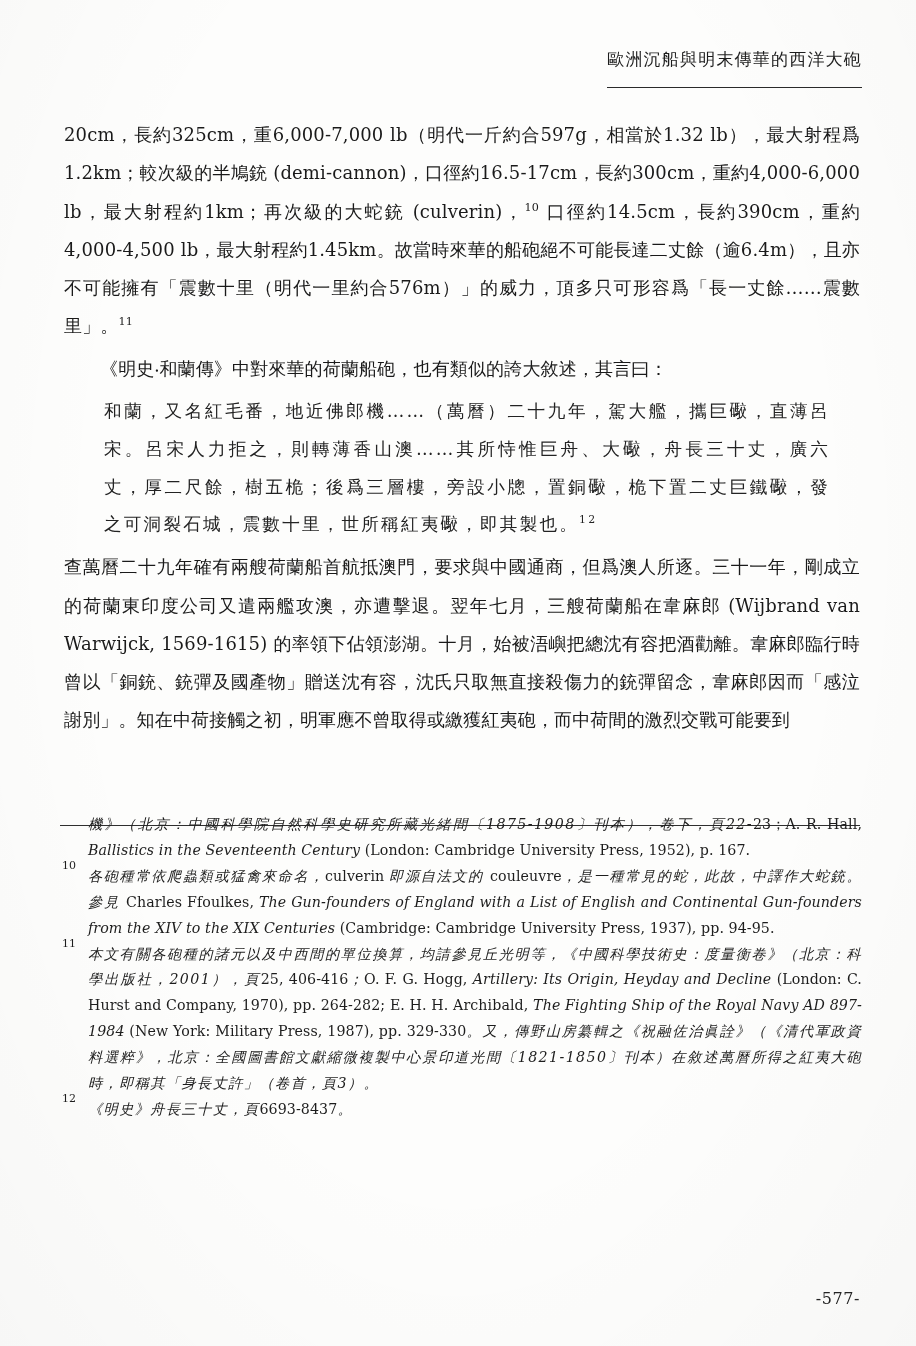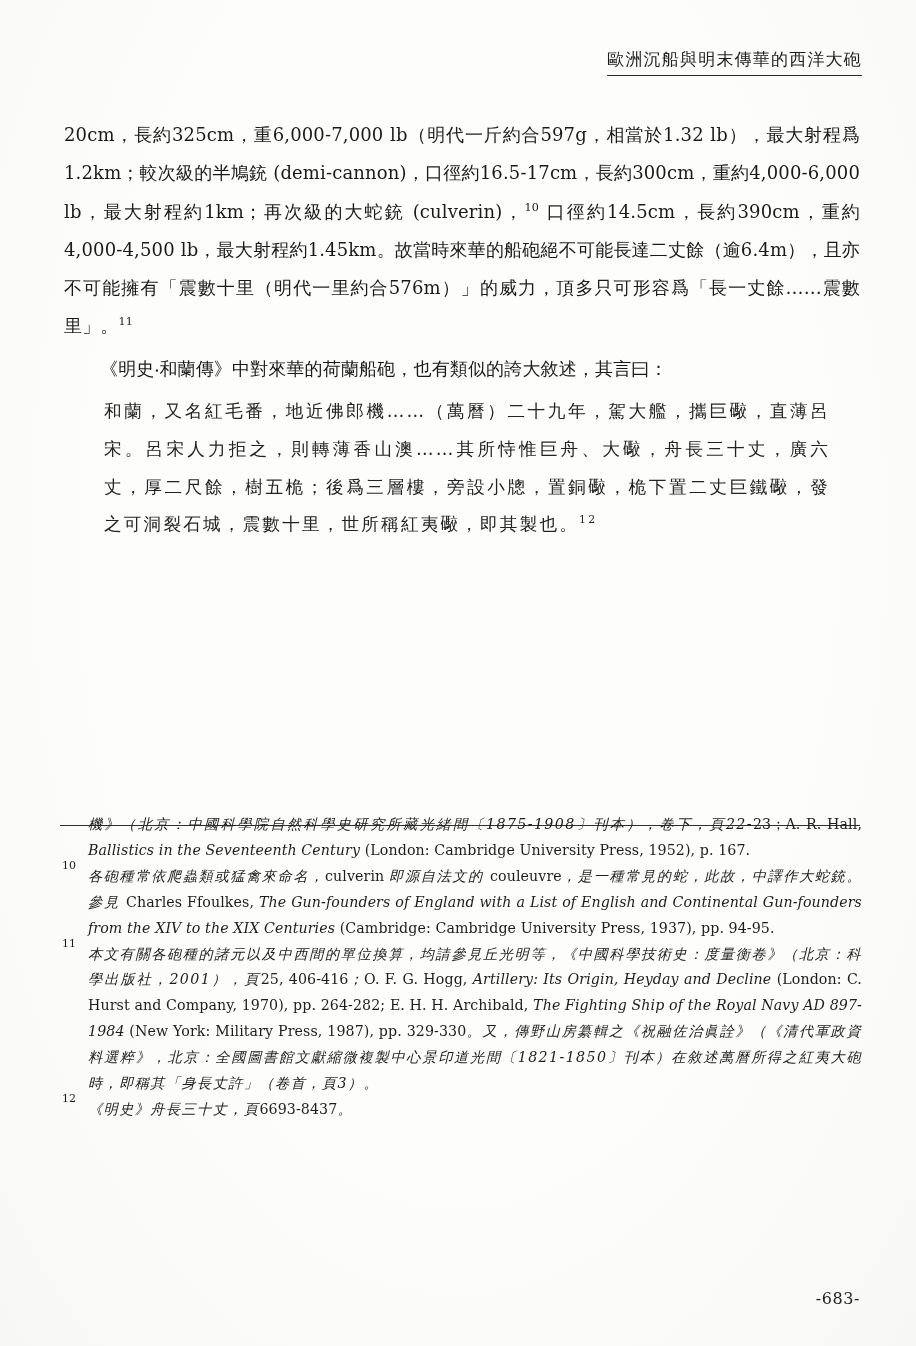--- a/index.html
+++ b/index.html
@@ -34,21 +34,21 @@
 
   
   .runhead {
     position: absolute;
     top: 48px;
     right: 54px;
     font-family: "DejaVu Serif", serif;
     font-size: 17px;
     letter-spacing: 1.2px;
     color: #1d1d1d;
-    padding-bottom: 4px;
+    padding-bottom: 16px;
     border-bottom: 1.3px solid #2a2a2a;
     white-space: nowrap;
   }
 
   
   .body-block {
     position: absolute;
     left: 60px;
     right: 52px;
     top: 112px;
@@ -152,27 +152,28 @@
   <div class="runhead">歐洲沉船與明末傳華的西洋大砲</div>
 
   <div class="body-block">
 
     <p class="para"><span>20cm，長約325cm，重6,000-7,000 lb（明代一斤約合597g，相當於1.32 lb），最大射程爲1.2km；較次級的半鳩銃 (demi-cannon)，口徑約16.5-17cm，長約300cm，重約4,000-6,000 lb，最大射程約1km；再次級的大蛇銃 (culverin)，</span><span class="sup">10</span><span> 口徑約14.5cm，長約390cm，重約4,000-4,500 lb，最大射程約1.45km。故當時來華的船砲絕不可能長達二丈餘（逾6.4m），且亦不可能擁有「震數十里（明代一里約合576m）」的威力，頂多只可形容爲「長一丈餘……震數里」。</span><span class="sup">11</span></p>
 
     <p class="para indent"><span>《明史‧和蘭傳》中對來華的荷蘭船砲，也有類似的誇大敘述，其言曰：</span></p>
 
     <p class="quote"><span>和蘭，又名紅毛番，地近佛郎機……（萬曆）二十九年，駕大艦，攜巨礮，直薄呂宋。呂宋人力拒之，則轉薄香山澳……其所恃惟巨舟、大礮，舟長三十丈，廣六丈，厚二尺餘，樹五桅；後爲三層樓，旁設小牕，置銅礮，桅下置二丈巨鐵礮，發之可洞裂石城，震數十里，世所稱紅夷礮，即其製也。</span><span class="sup">12</span></p>
 
+    <p class="para"><span>查萬曆二十九年確有兩艘荷蘭船首航抵澳門，要求與中國通商，但爲澳人所逐。三十一年，剛成立的荷蘭東印度公司又遣兩艦攻澳，亦遭擊退。翌年七月，三艘荷蘭船在韋麻郎 (Wijbrand van Warwijck, 1569-1615) 的率領下佔領澎湖。十月，始被浯嶼把總沈有容把酒勸離。韋麻郎臨行時曾以「銅銃、銃彈及國產物」贈送沈有容，沈氏只取無直接殺傷力的銃彈留念，韋麻郎因而「感泣謝別」。知在中荷接觸之初，明軍應不曾取得或繳獲紅夷砲，而中荷間的激烈交戰可能要到</span></p>
 
   </div>
 
   <div class="fn-rule"></div>
 
   <div class="footnotes">
     <p class="fn cont"><span class="cjk">機》（北京：中國科學院自然科學史研究所藏光緒間〔1875-1908〕刊本），卷下，頁22-</span><span>23；A. R. Hall, </span><span class="it">Ballistics in the Seventeenth Century</span><span> (London: Cambridge University Press, 1952), p. 167.</span></p>
     <p class="fn"><span class="fn-num">10</span><span class="cjk">各砲種常依爬蟲類或猛禽來命名，</span><span>culverin </span><span class="cjk">即源自法文的 </span><span>couleuvre</span><span class="cjk">，是一種常見的蛇，此故，中譯作大蛇銃。參見 </span><span>Charles Ffoulkes, </span><span class="it">The Gun-founders of England with a List of English and Continental Gun-founders from the XIV to the XIX Centuries</span><span> (Cambridge: Cambridge University Press, 1937), pp. 94-95.</span></p>
     <p class="fn"><span class="fn-num">11</span><span class="cjk">本文有關各砲種的諸元以及中西間的單位換算，均請參見丘光明等，《中國科學技術史：度量衡卷》（北京：科學出版社，2001），頁</span><span>25, 406-416</span><span class="cjk">；</span><span>O. F. G. Hogg, </span><span class="it">Artillery: Its Origin, Heyday and Decline</span><span> (London: C. Hurst and Company, 1970), pp. 264-282; E. H. H. Archibald, </span><span class="it">The Fighting Ship of the Royal Navy AD 897-1984</span><span> (New York: Military Press, 1987), pp. 329-330</span><span class="cjk">。又，傳野山房纂輯之《祝融佐治眞詮》（《清代軍政資料選粹》，北京：全國圖書館文獻縮微複製中心景印道光間〔1821-1850〕刊本）在敘述萬曆所得之紅夷大砲時，即稱其「身長丈許」（卷首，頁3）。</span></p>
     <p class="fn"><span class="fn-num">12</span><span class="cjk">《明史》舟長三十丈，頁</span><span>6693-8437</span><span class="cjk">。</span></p>
   </div>
 
-  <div class="folio">-683-</div>
+  <div class="folio">-577-</div>
 
 </div>
 
 </body></html>

